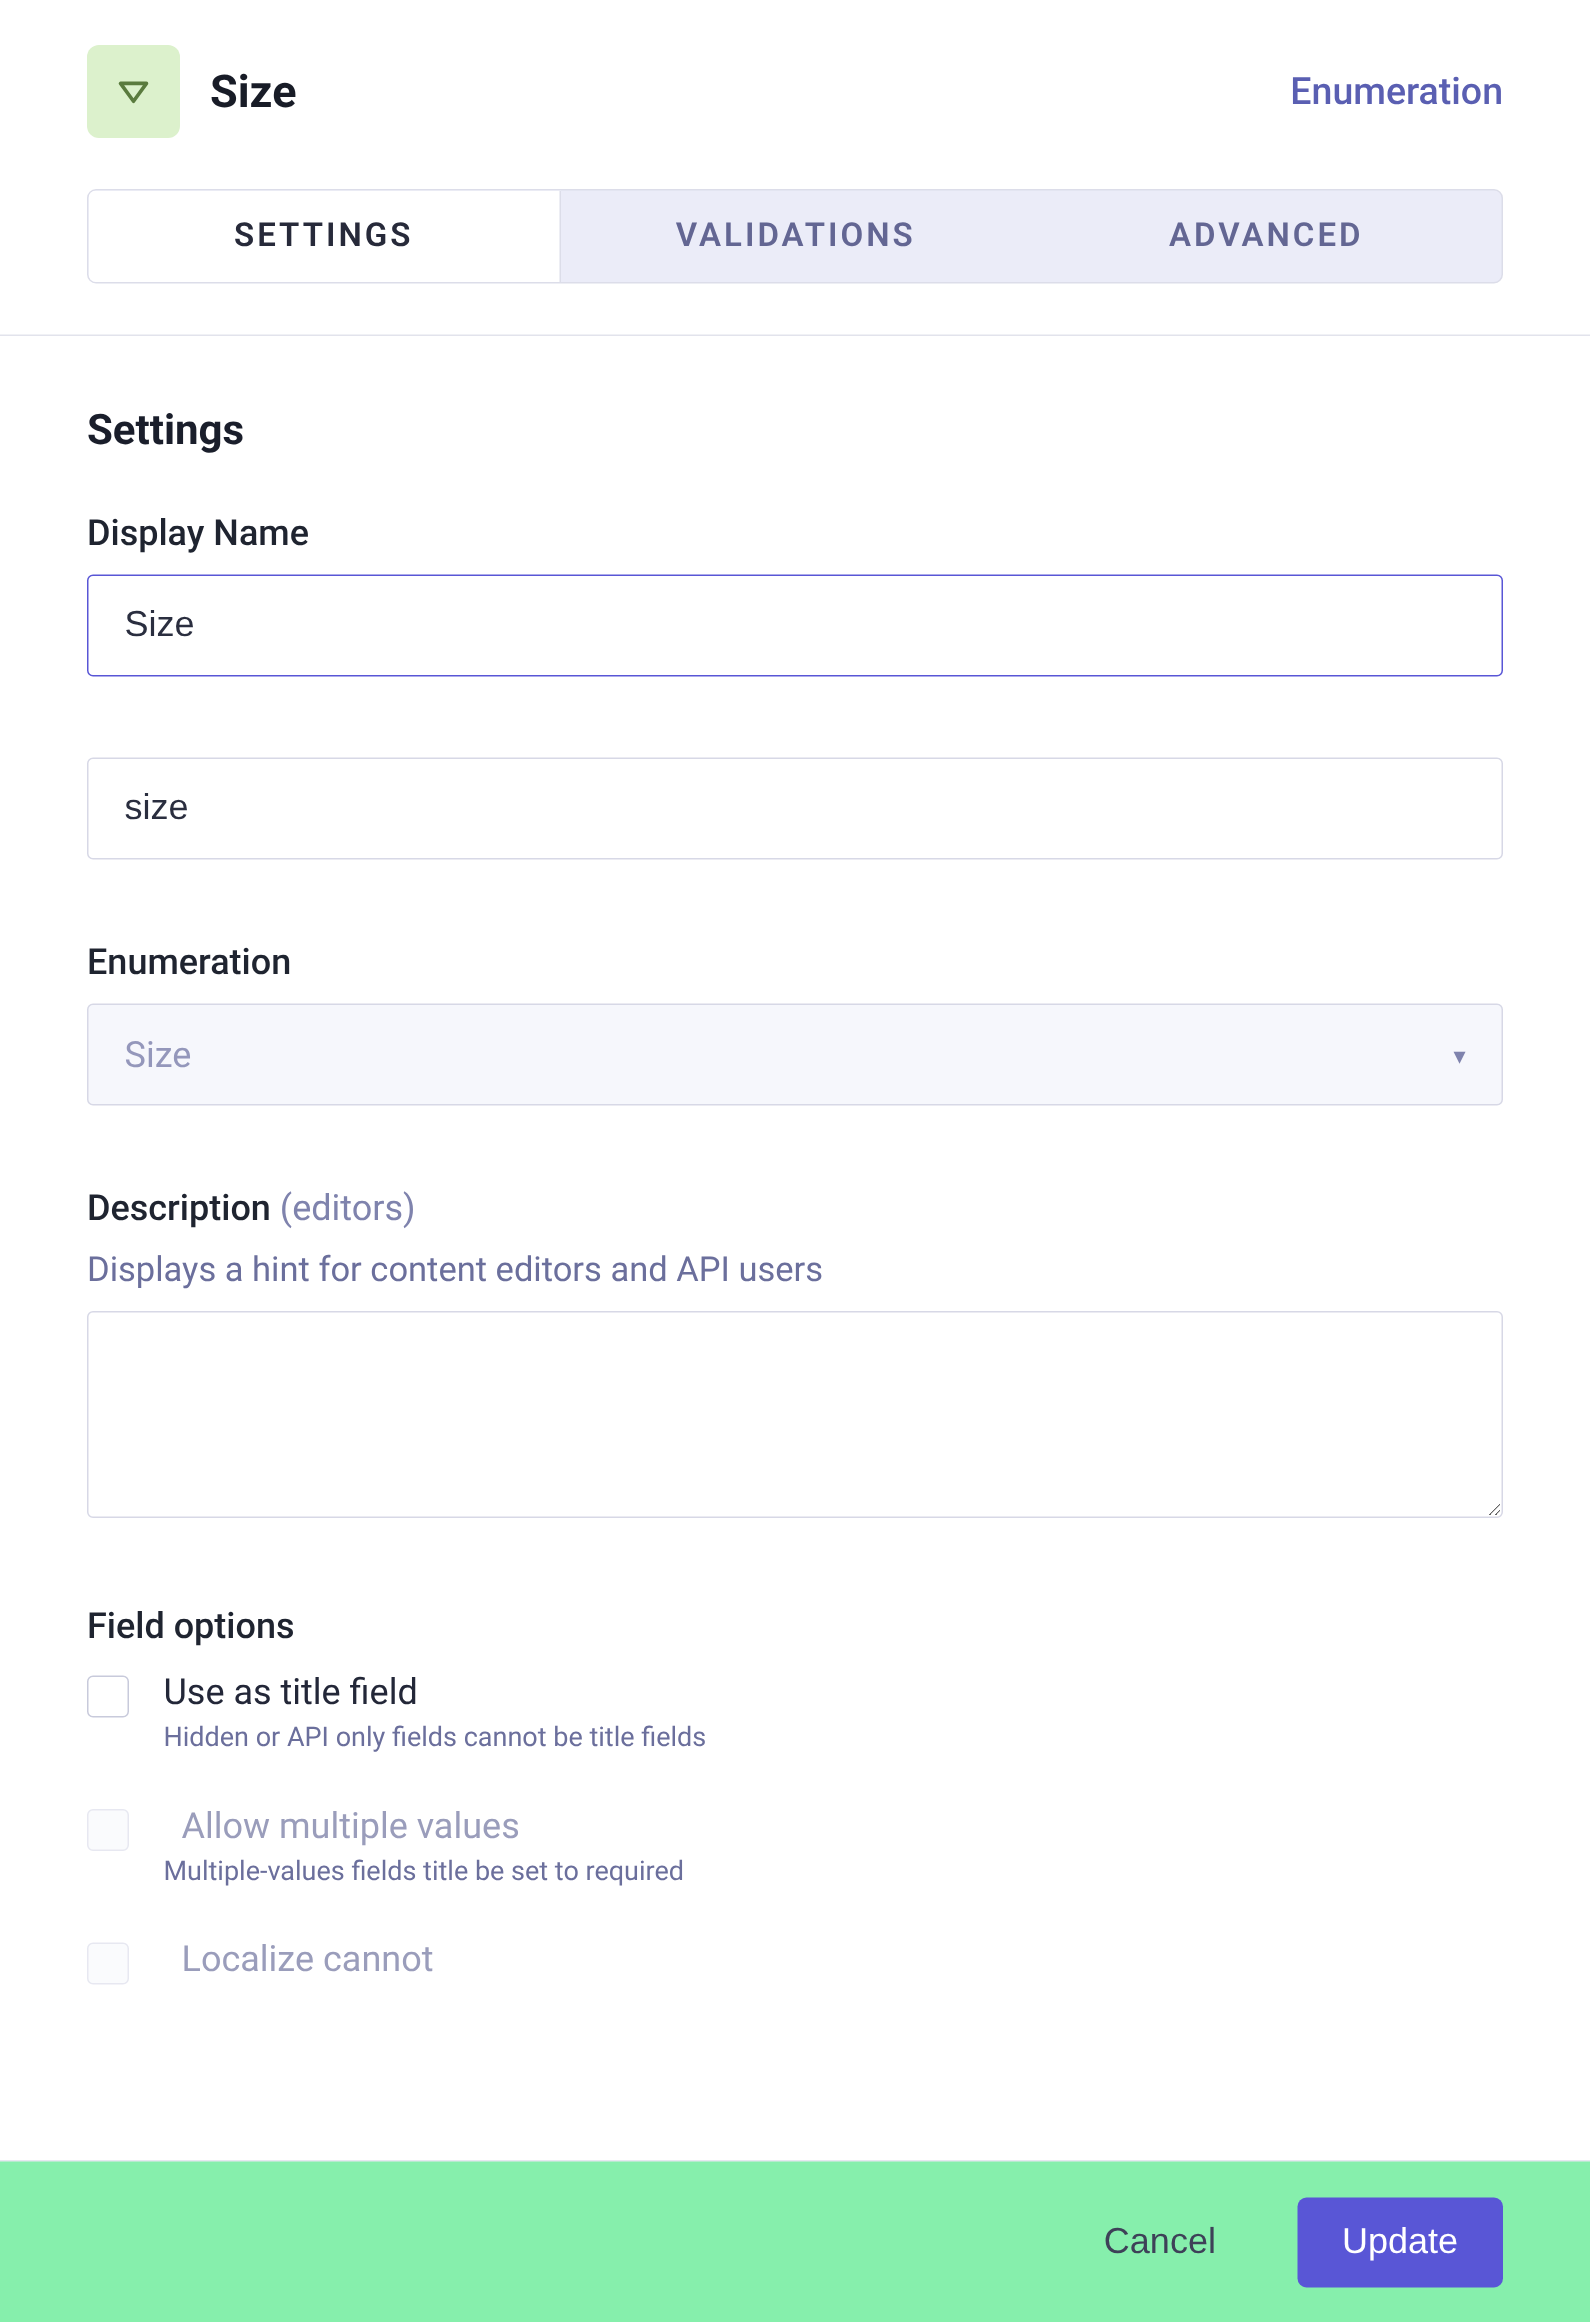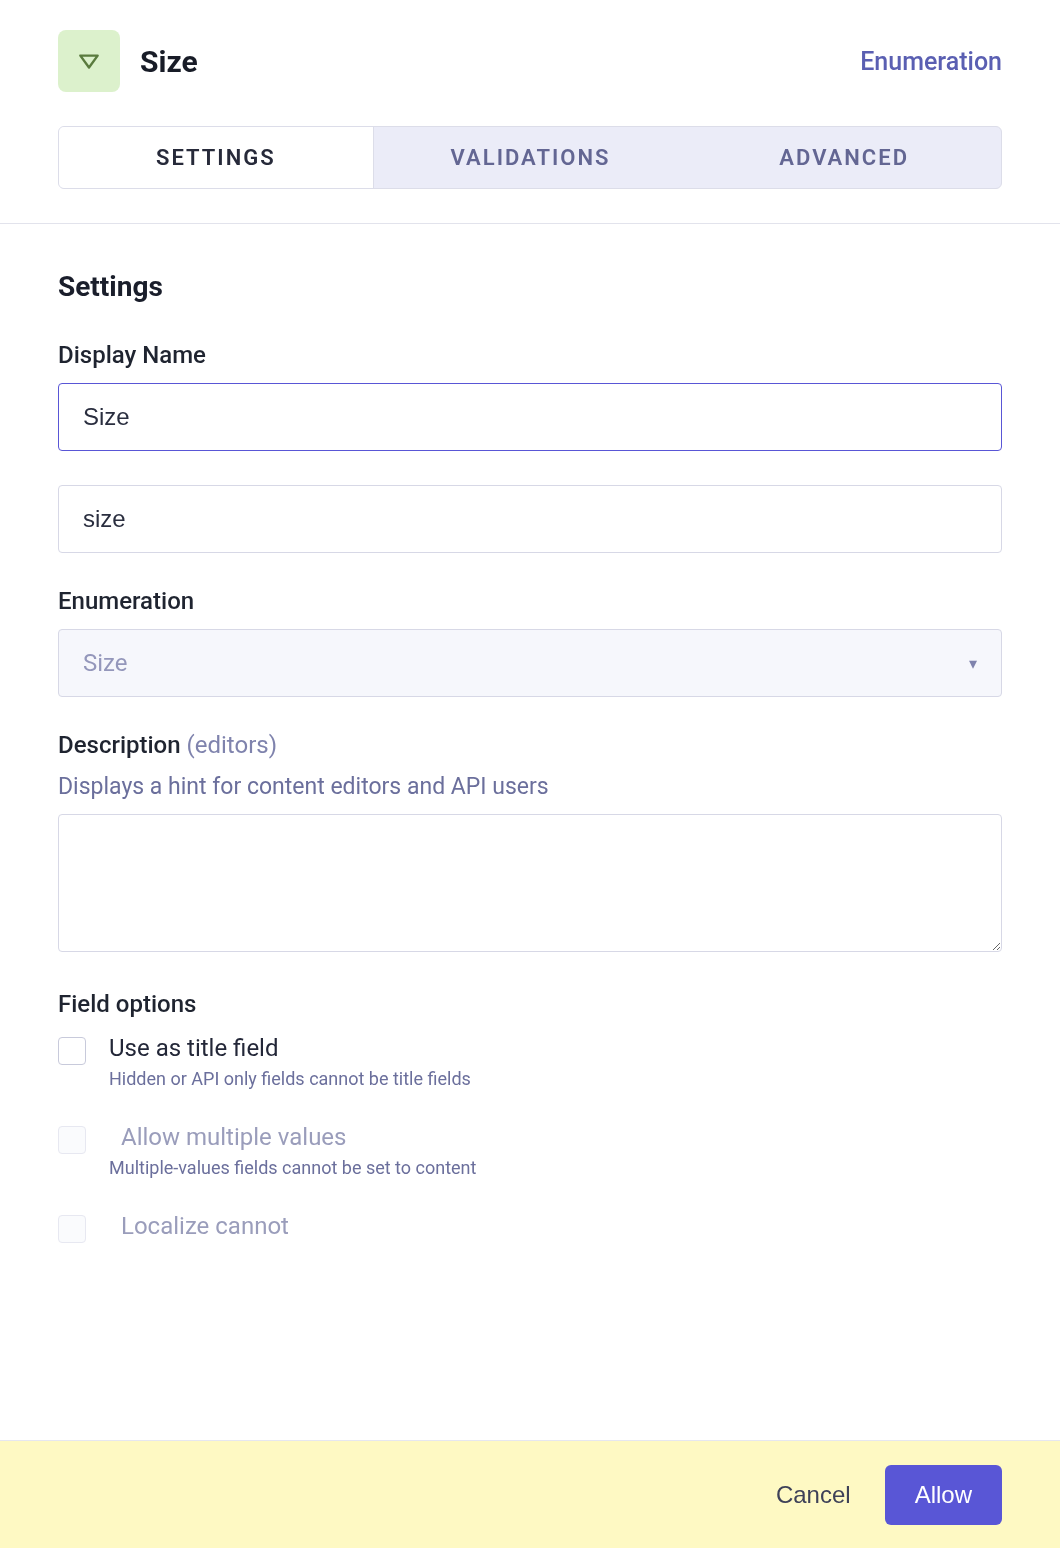--- a/index.html
+++ b/index.html
@@ -82,21 +82,21 @@
     flex: 1 1 auto;
     overflow-y: auto;
     padding: 46px 58px 30px 58px;
   }
   .section-heading {
     font-size: 28px;
     font-weight: 700;
     color: #1a1e2b;
     margin-bottom: 38px;
   }
-  .field-block { margin-bottom: 34px; }
+  .field-block { margin-bottom: 54px; }
   .field-label {
     font-size: 24px;
     font-weight: 500;
     color: #1f2430;
     margin-bottom: 14px;
   }
   .field-label .opt {
     color: #7f83ad;
     font-weight: 400;
   }
@@ -185,22 +185,22 @@
     color: #6b6f9c;
   }
   .footer {
     flex-shrink: 0;
     border-top: 1px solid #e6e7f0;
     height: 108px;
     display: flex;
     align-items: center;
     justify-content: flex-end;
     padding: 0 58px;
-    gap: 34px;
-    background: #fef9c3;
+    gap: 54px;
+    background: #86efac;
   }
   .btn-cancel {
     font-size: 24px;
     color: #3e4158;
     background: none;
     border: none;
     cursor: pointer;
     font-weight: 500;
   }
   .btn-update {
@@ -280,31 +280,31 @@
       <div>
         <div class="option-title">Use as title field</div>
         <div class="option-sub">Hidden or API only fields cannot be title fields</div>
       </div>
     </div>
 
     <div class="option-row disabled">
       <div class="checkbox disabled"></div>
       <div>
         <div class="option-title">Allow multiple values</div>
-        <div class="option-sub">Multiple-values fields cannot be set to content</div>
+        <div class="option-sub">Multiple-values fields title be set to required</div>
       </div>
     </div>
 
     <div class="option-row disabled">
       <div class="checkbox disabled"></div>
       <div>
         <div class="option-title">Localize cannot</div>
       </div>
     </div>
 
   </div>
 
   <div class="footer">
     <button class="btn-cancel">Cancel</button>
-    <button class="btn-update">Allow</button>
+    <button class="btn-update">Update</button>
   </div>
 
 </div>
 
 </body></html>

